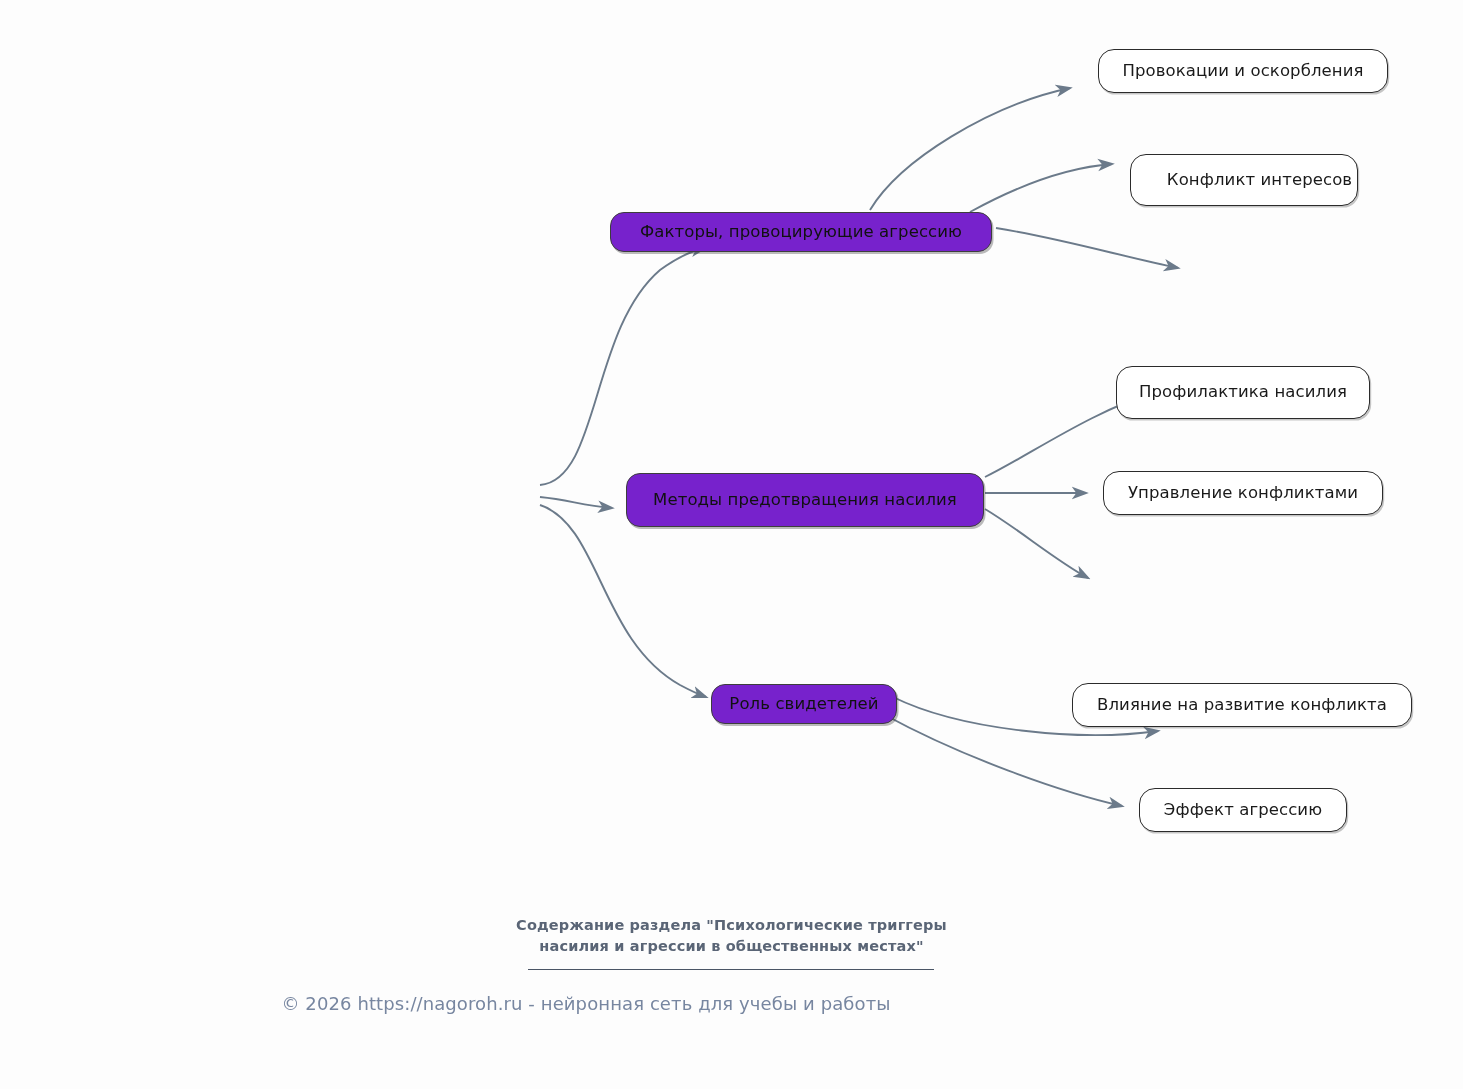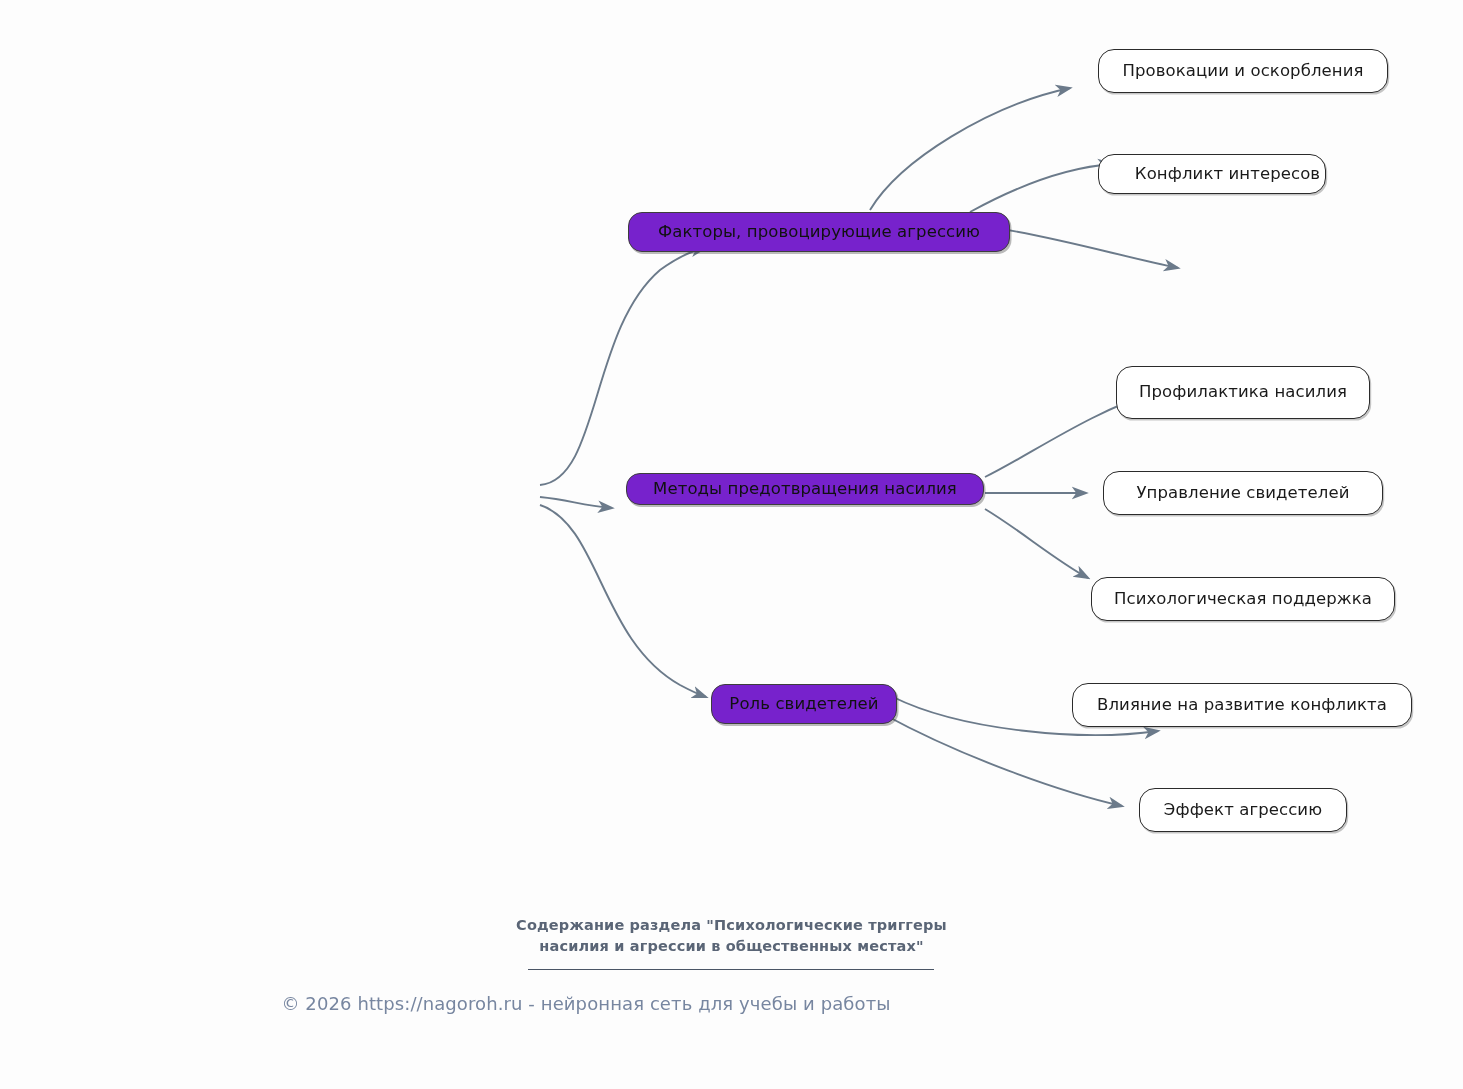--- a/index.html
+++ b/index.html
@@ -115,41 +115,38 @@
       <path d="M 985 477 C 1030 455 1090 412 1160 390"></path>
       <path d="M 985 493 C 1020 493 1055 493 1086 493"></path>
       <path d="M 985 509 C 1020 530 1055 560 1088 578"></path>
 
       <path d="M 893 697 C 960 730 1080 742 1158 731"></path>
       <path d="M 885 715 C 960 756 1060 792 1122 806"></path>
     </g>
   </svg>
 
 
-  <div class="node branch" style="left:628px; top:212px; width:382px; height:40px;">
+  <div class="node branch" style="left:610px; top:212px; width:382px; height:40px;">
     <span>Факторы, провоцирующие агрессию</span>
   </div>
   <div class="node leaf" style="left:1098px; top:49px; width:290px; height:44px;border-radius:16px;">
     <span>Провокации и оскорбления</span>
   </div>
-  <div class="node leaf" style="left:1098px; top:154px; width:228px; height:40px;padding-left:45px;">
+  <div class="node leaf" style="left:1130px; top:154px; width:228px; height:52px;padding-left:45px;">
     <span>Конфликт интересов</span>
   </div>
 
-  <div class="node branch" style="left:626px; top:473px; width:358px; height:32px;">
+  <div class="node branch" style="left:626px; top:473px; width:358px; height:54px;">
     <span>Методы предотвращения насилия</span>
   </div>
   <div class="node leaf" style="left:1116px; top:366px; width:254px; height:53px;">
     <span>Профилактика насилия</span>
   </div>
   <div class="node leaf" style="left:1103px; top:471px; width:280px; height:44px;">
-    <span>Управление свидетелей</span>
-  </div>
-  <div class="node leaf" style="left:1091px; top:577px; width:304px; height:44px;">
-    <span>Психологическая поддержка</span>
+    <span>Управление конфликтами</span>
   </div>
 
   <div class="node branch" style="left:711px; top:684px; width:186px; height:40px;">
     <span>Роль свидетелей</span>
   </div>
   <div class="node leaf" style="left:1072px; top:683px; width:340px; height:44px;">
     <span>Влияние на развитие конфликта</span>
   </div>
   <div class="node leaf" style="left:1139px; top:788px; width:208px; height:44px;">
     <span>Эффект агрессию</span>

